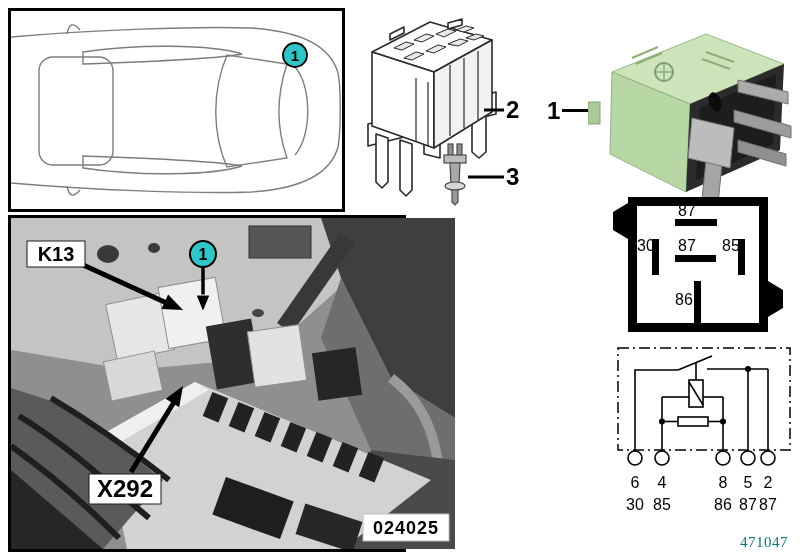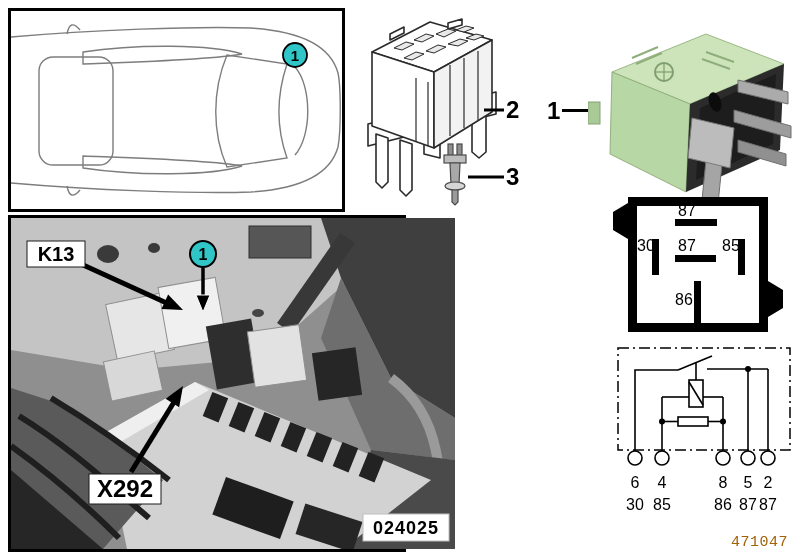--- a/index.html
+++ b/index.html
@@ -8,22 +8,22 @@
     font-family:"Liberation Sans", sans-serif;color:#000;
   }
   .abs{position:absolute;}
   .frame{border:3px solid #000;background:#fff;box-sizing:border-box;}
   .item-num{
     position:absolute;font-size:24px;font-weight:bold;line-height:1;color:#000;
     font-family:"Liberation Sans", sans-serif;
   }
   .leader{position:absolute;height:3px;background:#000;}
   .footer-num{
-    position:absolute;right:12px;top:534px;font-size:15px;color:#a16207;
-    letter-spacing:0.5px;font-family:Liberation Mono, monospace;
+    position:absolute;right:12px;top:534px;font-size:15px;color:#0f766e;
+    letter-spacing:0.5px;font-family:Liberation Serif, serif;
   }
   svg{display:block;}
   text{font-family:"Liberation Sans", sans-serif;}
 </style>
 </head>
 <body>
 
 <div id="stage">
 
   <div class="abs frame" style="left:8px;top:8px;width:337px;height:204px;">

